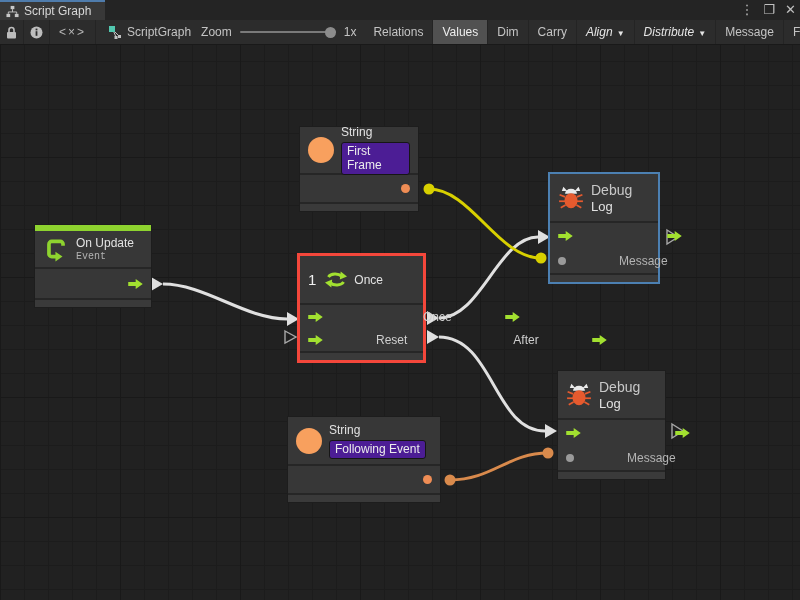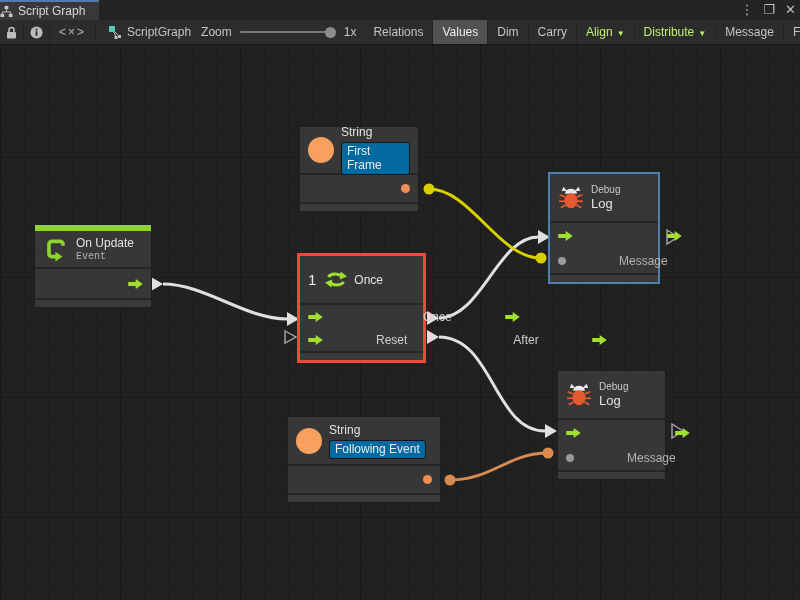--- a/index.html
+++ b/index.html
@@ -2,34 +2,34 @@
 <html><head>
 <meta charset="utf-8">
 <style>
   * { margin:0; padding:0; box-sizing:border-box; }
   html,body { width:800px; height:600px; overflow:hidden; }
   body { font-family:"Liberation Sans", sans-serif; background:#242424; color:#cccccc; }
 
   
   .tabbar { height:20px; background:#242424; display:flex; align-items:stretch; position:relative; }
   .tab { background:#383838; border-top:2px solid #4f7cac; display:flex; align-items:center; gap:5px;
-         padding:0 14px 0 0; font-size:12px; color:#d8d8d8; }
+         padding:0 14px 0 6px; font-size:12px; color:#d8d8d8; }
   .win-controls { position:absolute; right:4px; top:0; height:20px; display:flex; align-items:center; gap:10px;
                   color:#c0c0c0; font-size:13px; }
   .win-controls span { cursor:default; line-height:20px; }
 
   
   .toolbar { height:25px; background:#2c2c2c; border-bottom:1px solid #191919; display:flex; align-items:stretch;
              font-size:12px; color:#c4c4c4; }
   .tb-btn { display:flex; align-items:center; justify-content:center; padding:0 9px; border-right:1px solid #242424;
             white-space:nowrap; }
   .tb-btn.icon-btn { padding:0 6px; }
   .tb-btn.wide { width:80px; }
   .tb-btn.active { background:#515151; color:#eeeeee; }
-  .tb-btn.disabled { color:#bef264; }
+  .tb-btn.disabled { color:#e5e5e5;font-style:italic; }
   .caret { font-size:8px; margin-left:4px; position:relative; top:1px; }
   .graphlabel { display:flex; align-items:center; gap:5px; padding:0 10px 0 12px; }
   .zoomctl { display:flex; align-items:center; gap:8px; padding-right:8px; }
   .slider-track { width:96px; height:2px; background:#7a7a7a; position:relative; border-radius:1px; }
   .slider-handle { position:absolute; right:0; top:-4px; width:11px; height:11px; border-radius:50%; background:#8c8c8c; }
 
   
   .canvas { position:relative; width:800px; height:555px; background-color:#212121;
     background-image:
       linear-gradient(#191919 1px, transparent 1px),
@@ -42,22 +42,22 @@
 
   
   .node { position:absolute; background:#373737; box-shadow:0 0 0 1px #1d1d1d; font-size:12px; color:#dddddd; }
   .node.selected { box-shadow:0 0 0 3px #f4473b; }
   .node.focused  { box-shadow:0 0 0 2px #4c80b2; }
   .n-header { display:flex; align-items:center; gap:7px; padding:0 8px; }
   .n-body   { border-top:2px solid #262626; }
   .n-footer { border-top:2px solid #262626; height:9px; background:#3a3a3a; }
   .n-title  { font-size:12px; color:#e2e2e2; }
   .n-sub    { font-size:10px; color:#b2b2b2; margin-top:1px;font-family:Liberation Mono, monospace; }
-  .n-sub-top{ font-size:10px; color:#c8c8c8; margin-bottom:1px; }
-  .n-input  { margin-top:3px; background:#0369a1; border:1px solid #161616; border-radius:3px;
+  .n-sub-top{ font-size:14px; color:#c8c8c8; margin-bottom:1px; }
+  .n-input  { margin-top:3px; background:#4c1d95; border:1px solid #161616; border-radius:3px;
               padding:1px 5px 2px; font-size:12px; color:#ececec; display:inline-block; }
   .prow { display:flex; align-items:center; padding:0 8px;gap:47px; }
   .prow .grow { flex:1; }
   .parrow { width:15px; height:10px; fill:#a2e030; flex:none; }
   .plabel { color:#cfcfcf; margin:0 6px; }
   .dot-orange { width:9px; height:9px; border-radius:50%; background:#ef8d55; flex:none; }
   .dot-gray   { width:8px; height:8px; border-radius:50%; background:#9a9a9a; flex:none; }
   .big-circle { width:26px; height:26px; border-radius:50%; background:#f8a05e; flex:none; }
   .greenbar { height:6px; background:#8ed32f; }
   .once-badge { font-size:15px; color:#f0f0f0; margin-right:2px; }

